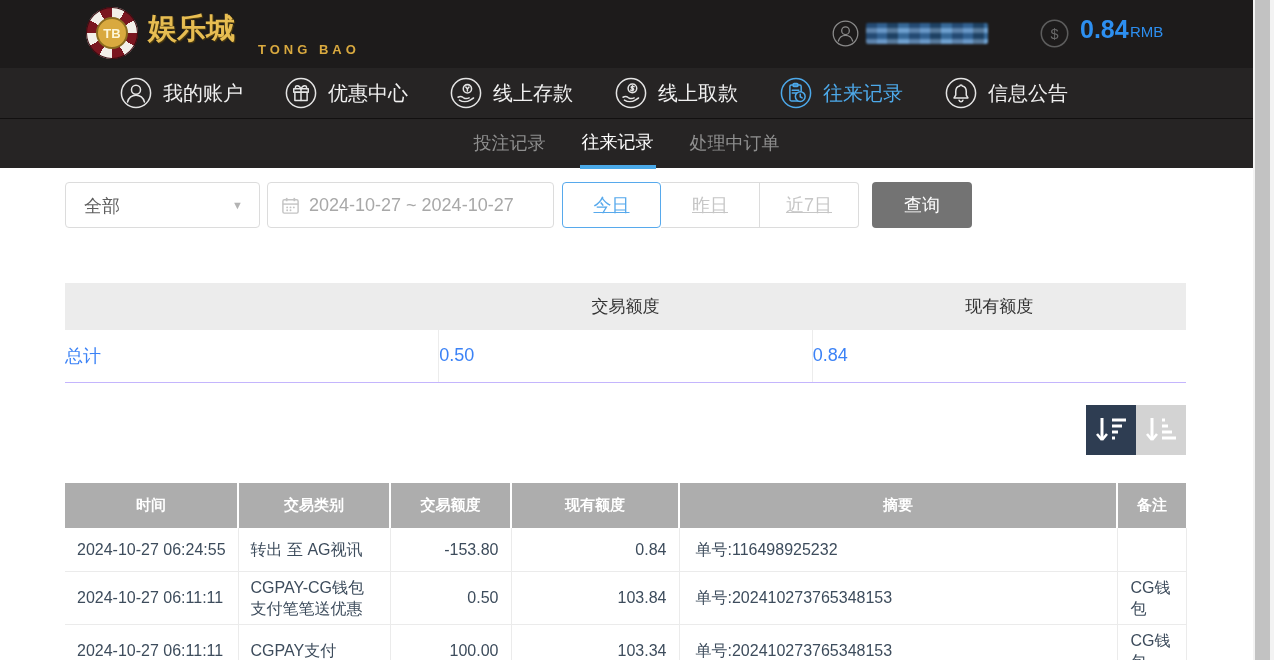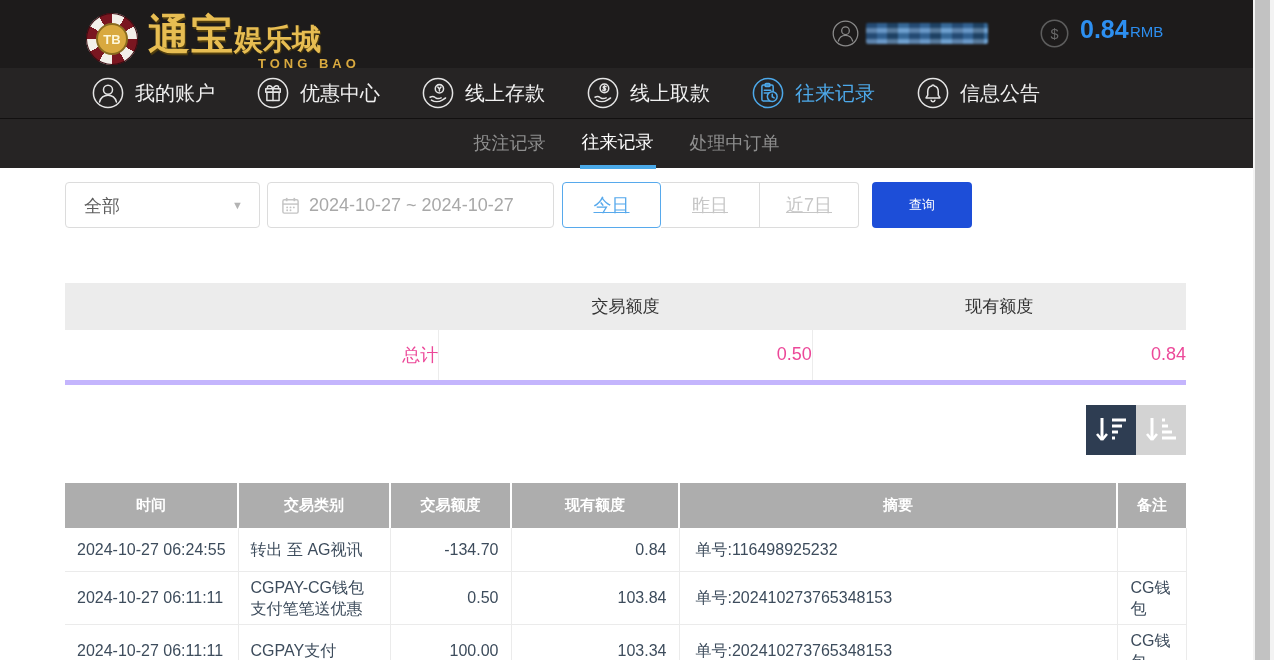--- a/index.html
+++ b/index.html
@@ -27,21 +27,21 @@
       background:
         repeating-linear-gradient(0deg, rgba(255,255,255,.22) 0 5px, rgba(0,0,0,.22) 5px 11px),
         repeating-linear-gradient(90deg, #2e5f94 0 11px, #3f7bb9 11px 21px, #27537f 21px 32px, #4585c2 32px 43px);
       filter:blur(1.3px); }
   .wallet-icon { position:absolute; left:1040px; top:19px; }
   .balance-amount { position:absolute; left:1080px; top:15px; font-size:25px; font-weight:bold; color:#2d8ff0; }
   .balance-currency { position:absolute; left:1130px; top:23px; font-size:15px; color:#2d8ff0; }
 
   
   .navbar { position:absolute; left:0; top:68px; width:1253px; height:50px; background:#262424;
-            display:flex; align-items:center; gap:42px; padding-left:92px; }
+            display:flex; align-items:center; gap:42px; padding-left:120px; }
   .nav-item { display:flex; align-items:center; gap:11px; cursor:pointer; }
   .nav-label { font-size:20px; color:#f0f0f0; white-space:nowrap; }
   .nav-item.active .nav-label { color:#4da9ea; }
   .nicon { stroke:#e4e4e4; fill:none; stroke-width:1.6; stroke-linecap:round; stroke-linejoin:round; }
   .nav-item.active .nicon { stroke:#4da9ea; }
 
   
   .subtabs { position:absolute; left:0; top:118px; width:1253px; height:50px; background:#262424;
              border-top:1px solid #121010; display:flex; justify-content:center; gap:32px; }
   .subtab { height:50px; line-height:48px; font-size:18px; color:#8f8f8f; cursor:pointer; padding:0 2px; }
@@ -55,29 +55,29 @@
   .date-box { position:absolute; left:267px; top:182px; width:287px; height:46px;
               border:1px solid #dcdcdc; border-radius:4px; background:#fff;
               display:flex; align-items:center; gap:9px; padding-left:13px; }
   .date-value { font-size:18px; color:#a8a8a8; white-space:nowrap; }
   .quick-group { position:absolute; left:562px; top:182px; display:flex; }
   .qbtn { width:99px; height:46px; line-height:44px; text-align:center; font-size:18px; cursor:pointer; background:#fff;text-decoration:underline; }
   .qbtn.active { border:1px solid #57a9ec; color:#57a9ec; border-radius:4px; position:relative; z-index:2; }
   .qbtn.idle { border:1px solid #dcdcdc; border-left:none; color:#c6c6c6; }
   .qbtn.idle.last { border-radius:0 4px 4px 0; }
   .search-btn { position:absolute; left:872px; top:182px; width:100px; height:46px; border:none;
-                background:#1d4ed8; color:#fff; font-size:13px; border-radius:4px; cursor:pointer;
+                background:#737373; color:#fff; font-size:18px; border-radius:4px; cursor:pointer;
                 font-family:inherit; }
 
   
   .summary { position:absolute; left:65px; top:283px; width:1121px; border-collapse:collapse; table-layout:fixed; }
   .summary col { width:373px; }
   .summary th { height:47px; background:#ececec; font-size:17px; font-weight:normal; color:#333; text-align:center; }
-  .summary td { height:52px; background:#fff; font-size:18px; color:#ec4899; text-align:right;
-                border-bottom:5px solid #c4b5fd; }
+  .summary td { height:52px; background:#fff; font-size:18px; color:#3b82f6; text-align:left;
+                border-bottom:1px solid #c4b5fd; }
   .summary td + td { border-left:1px solid #ececec; }
 
   
   .sort-group { position:absolute; left:1086px; top:405px; display:flex; }
   .sort-btn { width:50px; height:50px; border:none; padding:0; cursor:pointer; display:block; }
   .sort-btn.desc { background:#2e3d52; }
   .sort-btn.asc { background:#d3d3d3; }
   .sicon { stroke:#fff; stroke-width:3; fill:none; }
 
   
@@ -102,21 +102,20 @@
 
 <div class="page">
 
   <div class="topbar">
     <div class="logo-group">
       <div class="chip">
         <div class="chip-core">TB</div>
       </div>
       <div class="logo-text">
         <div class="logo-cn">
-          <span class="t-main">通宝</span>
           <span class="t-rest">娱乐城</span>
         </div>
         <div class="logo-en">TONG BAO</div>
       </div>
     </div>
 
     <span class="user-icon">
       <svg width="27" height="27" viewBox="0 0 34 34" class="nicon" style="stroke:#8a8a8a;">
         <circle cx="17" cy="17" r="15.5"></circle>
           <circle cx="17" cy="13.5" r="4.8"></circle>
@@ -288,21 +287,21 @@
       <th>时间</th>
       <th>交易类别</th>
       <th>交易额度</th>
       <th>现有额度</th>
       <th>摘要</th>
       <th>备注</th>
     </tr>
     <tr>
       <td class="c-time">2024-10-27 06:24:55</td>
       <td class="c-type">转出 至 AG视讯</td>
-      <td class="c-amount">-134.70</td>
+      <td class="c-amount">-153.80</td>
       <td class="c-balance">0.84</td>
       <td class="c-summary">单号:116498925232</td>
       <td class="c-note"></td>
     </tr>
     <tr>
       <td class="c-time">2024-10-27 06:11:11</td>
       <td class="c-type">CGPAY-CG钱包支付笔笔送优惠</td>
       <td class="c-amount">0.50</td>
       <td class="c-balance">103.84</td>
       <td class="c-summary">单号:202410273765348153</td>

